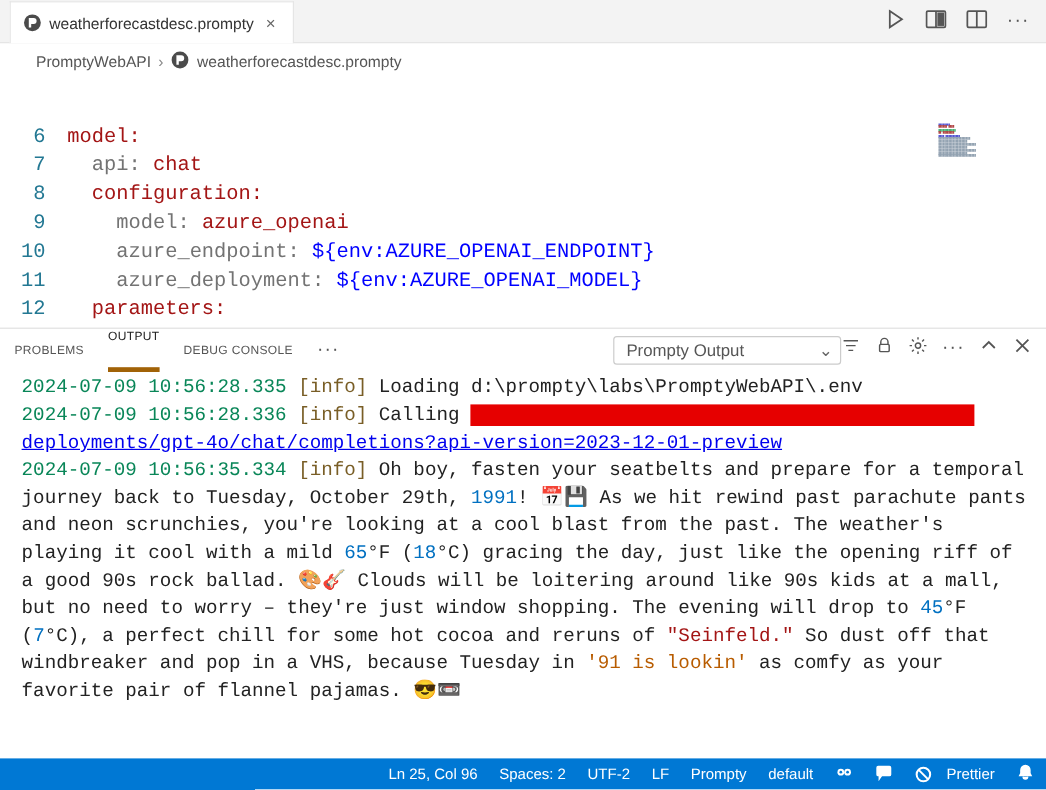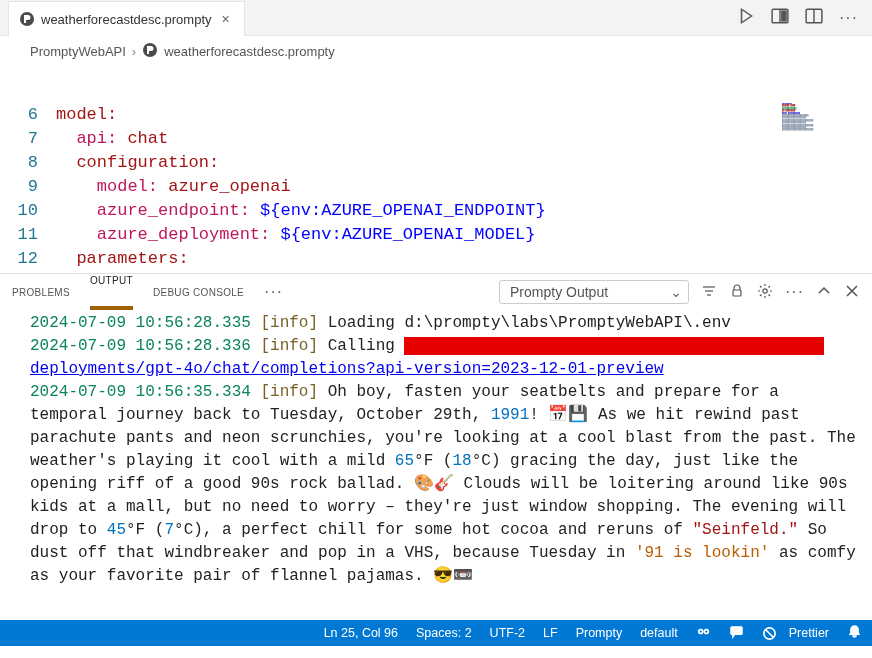--- a/index.html
+++ b/index.html
@@ -78,21 +78,21 @@
   }
   .gutter {
     display:inline-block;
     width:48px;
     text-align:right;
     color:#237893;
     padding-right:18px;
     user-select:none;
   }
   .line { white-space:pre; }
-  .k-brown { color:#be185d;}
+  .k-brown { color:#737373;}
   .k-red { color:#a31515;}
   .k-blue { color:#0000ff;}
   .panel {
     border-top:1px solid #e0e0e0;
     height: calc(658px - 36px - 26px - 170px - 26px);
     display:flex;
     flex-direction:column;
     position:relative;
   }
   .panel-tabs {
@@ -100,22 +100,21 @@
     align-items:center;
     height:36px;
     padding:0 12px;
     gap:20px;
   }
   .ptab { font-size:10px; letter-spacing:0.3px; color:#555; cursor:pointer;}
   .ptab.active { color:#222; border-bottom:4px solid #a16207; padding-bottom:20px;}
   .panel-filter {
     margin-left:auto;
     display:flex;
-    align-items:center;
-    gap:12px;
+    align-items:flex-start;
   }
   .select-wrap {
     border:1px solid #ccc;
     border-radius:3px;
     padding:3px 22px 3px 10px;
     font-size:14px;
     color:#555;
     position:relative;
     width:190px;
     background:#fff;
@@ -123,35 +122,35 @@
   .select-wrap::after{
     content:"⌄";
     position:absolute; right:6px; top:3px; color:#666;font-size:14px;
   }
   .panel-actions { display:flex; gap:12px; align-items:center; color:#555;}
   .panel-actions svg{width:16px;height:16px;}
   .output {
     font-family: Consolas, "Courier New", monospace;
     font-size: 16px;
     line-height: 23px;
-    padding: 2px 10px 8px 30px;
+    padding: 2px 10px 8px 18px;
     color:#222;
     overflow-wrap:break-word;
     word-break:break-word;
   }
   .ts { color:#098658;}
   .info { color:#795E26;}
   .link { color:#0000ee; text-decoration:underline; }
   .redacted { display:inline-block; background:#e60000; height:18px; width:420px; vertical-align:middle;}
   .num { color:#0070c1;}
   .quote { color:#a31515;}
   .quote2 { color:#b85c00;}
   .statusbar {
     position:absolute;
-    bottom:12px; left:0; right:0;
+    bottom:0; left:0; right:0;
     height:26px;
     background:#0078d4;
     color:#fff;
     display:flex;
     align-items:center;
     font-size:12.5px;
     padding:0 10px;
     gap:18px;
   }
   .statusbar .right{ margin-left:auto; display:flex; gap:18px; align-items:center;}

